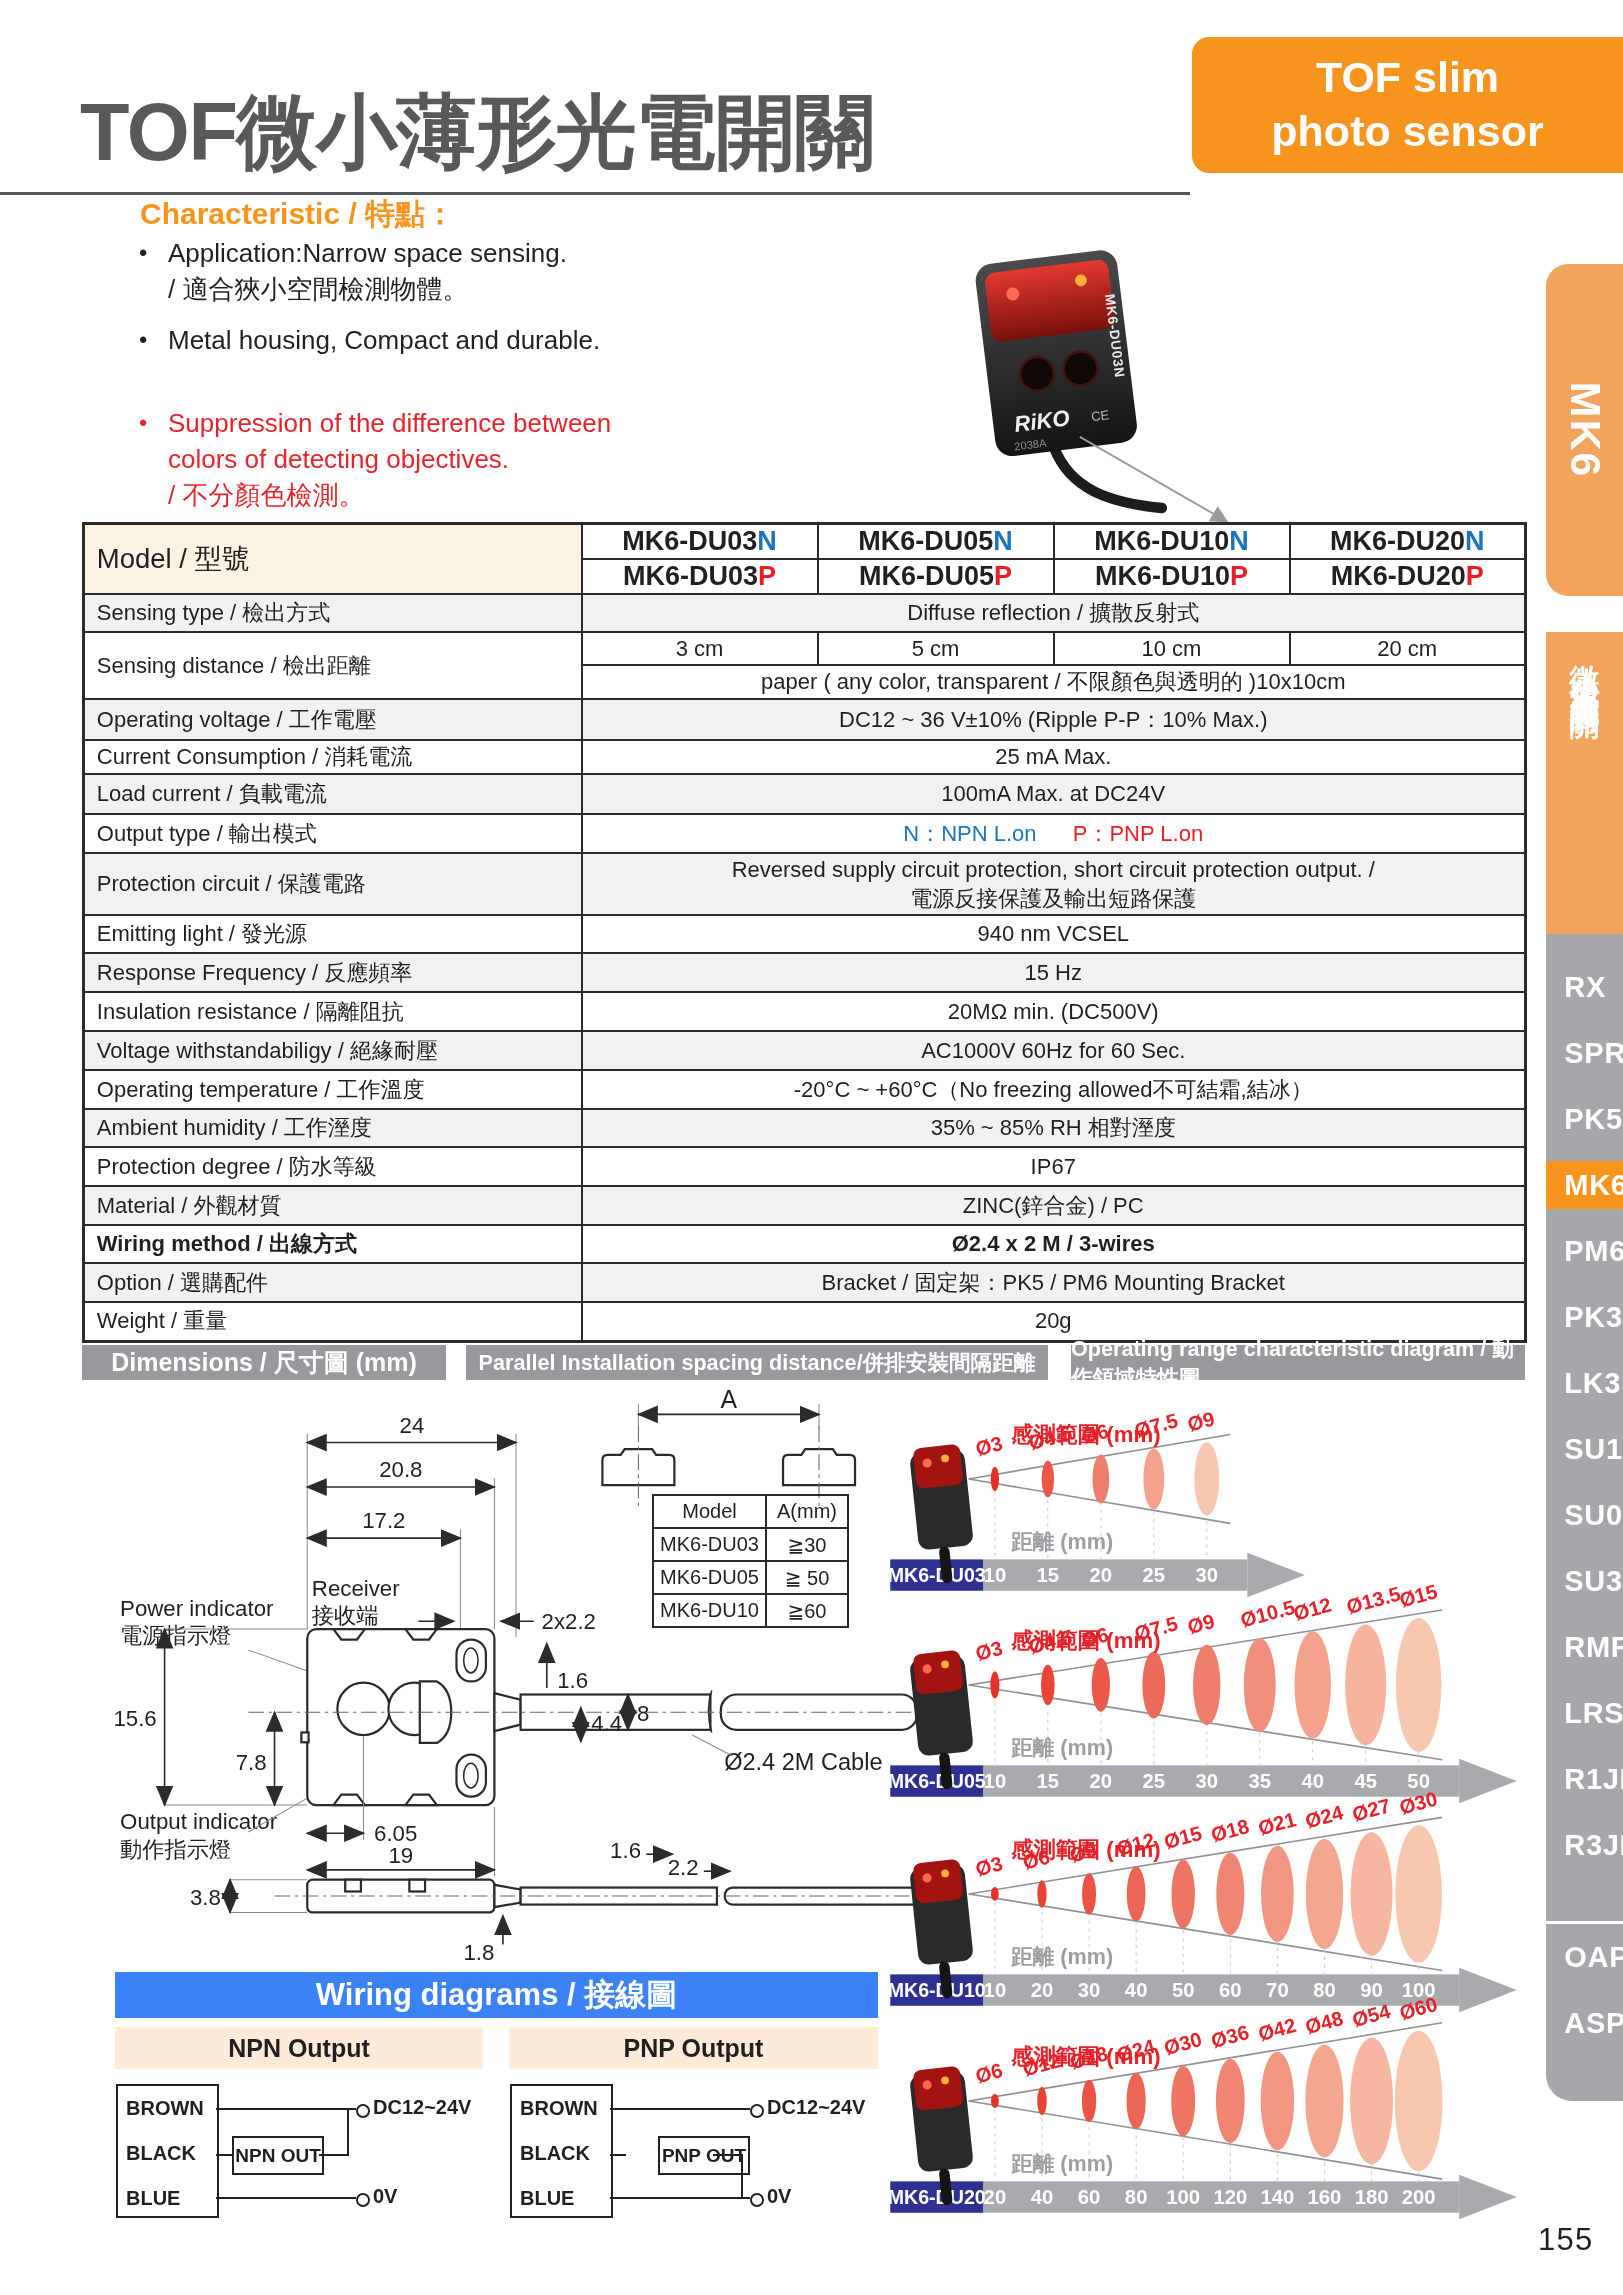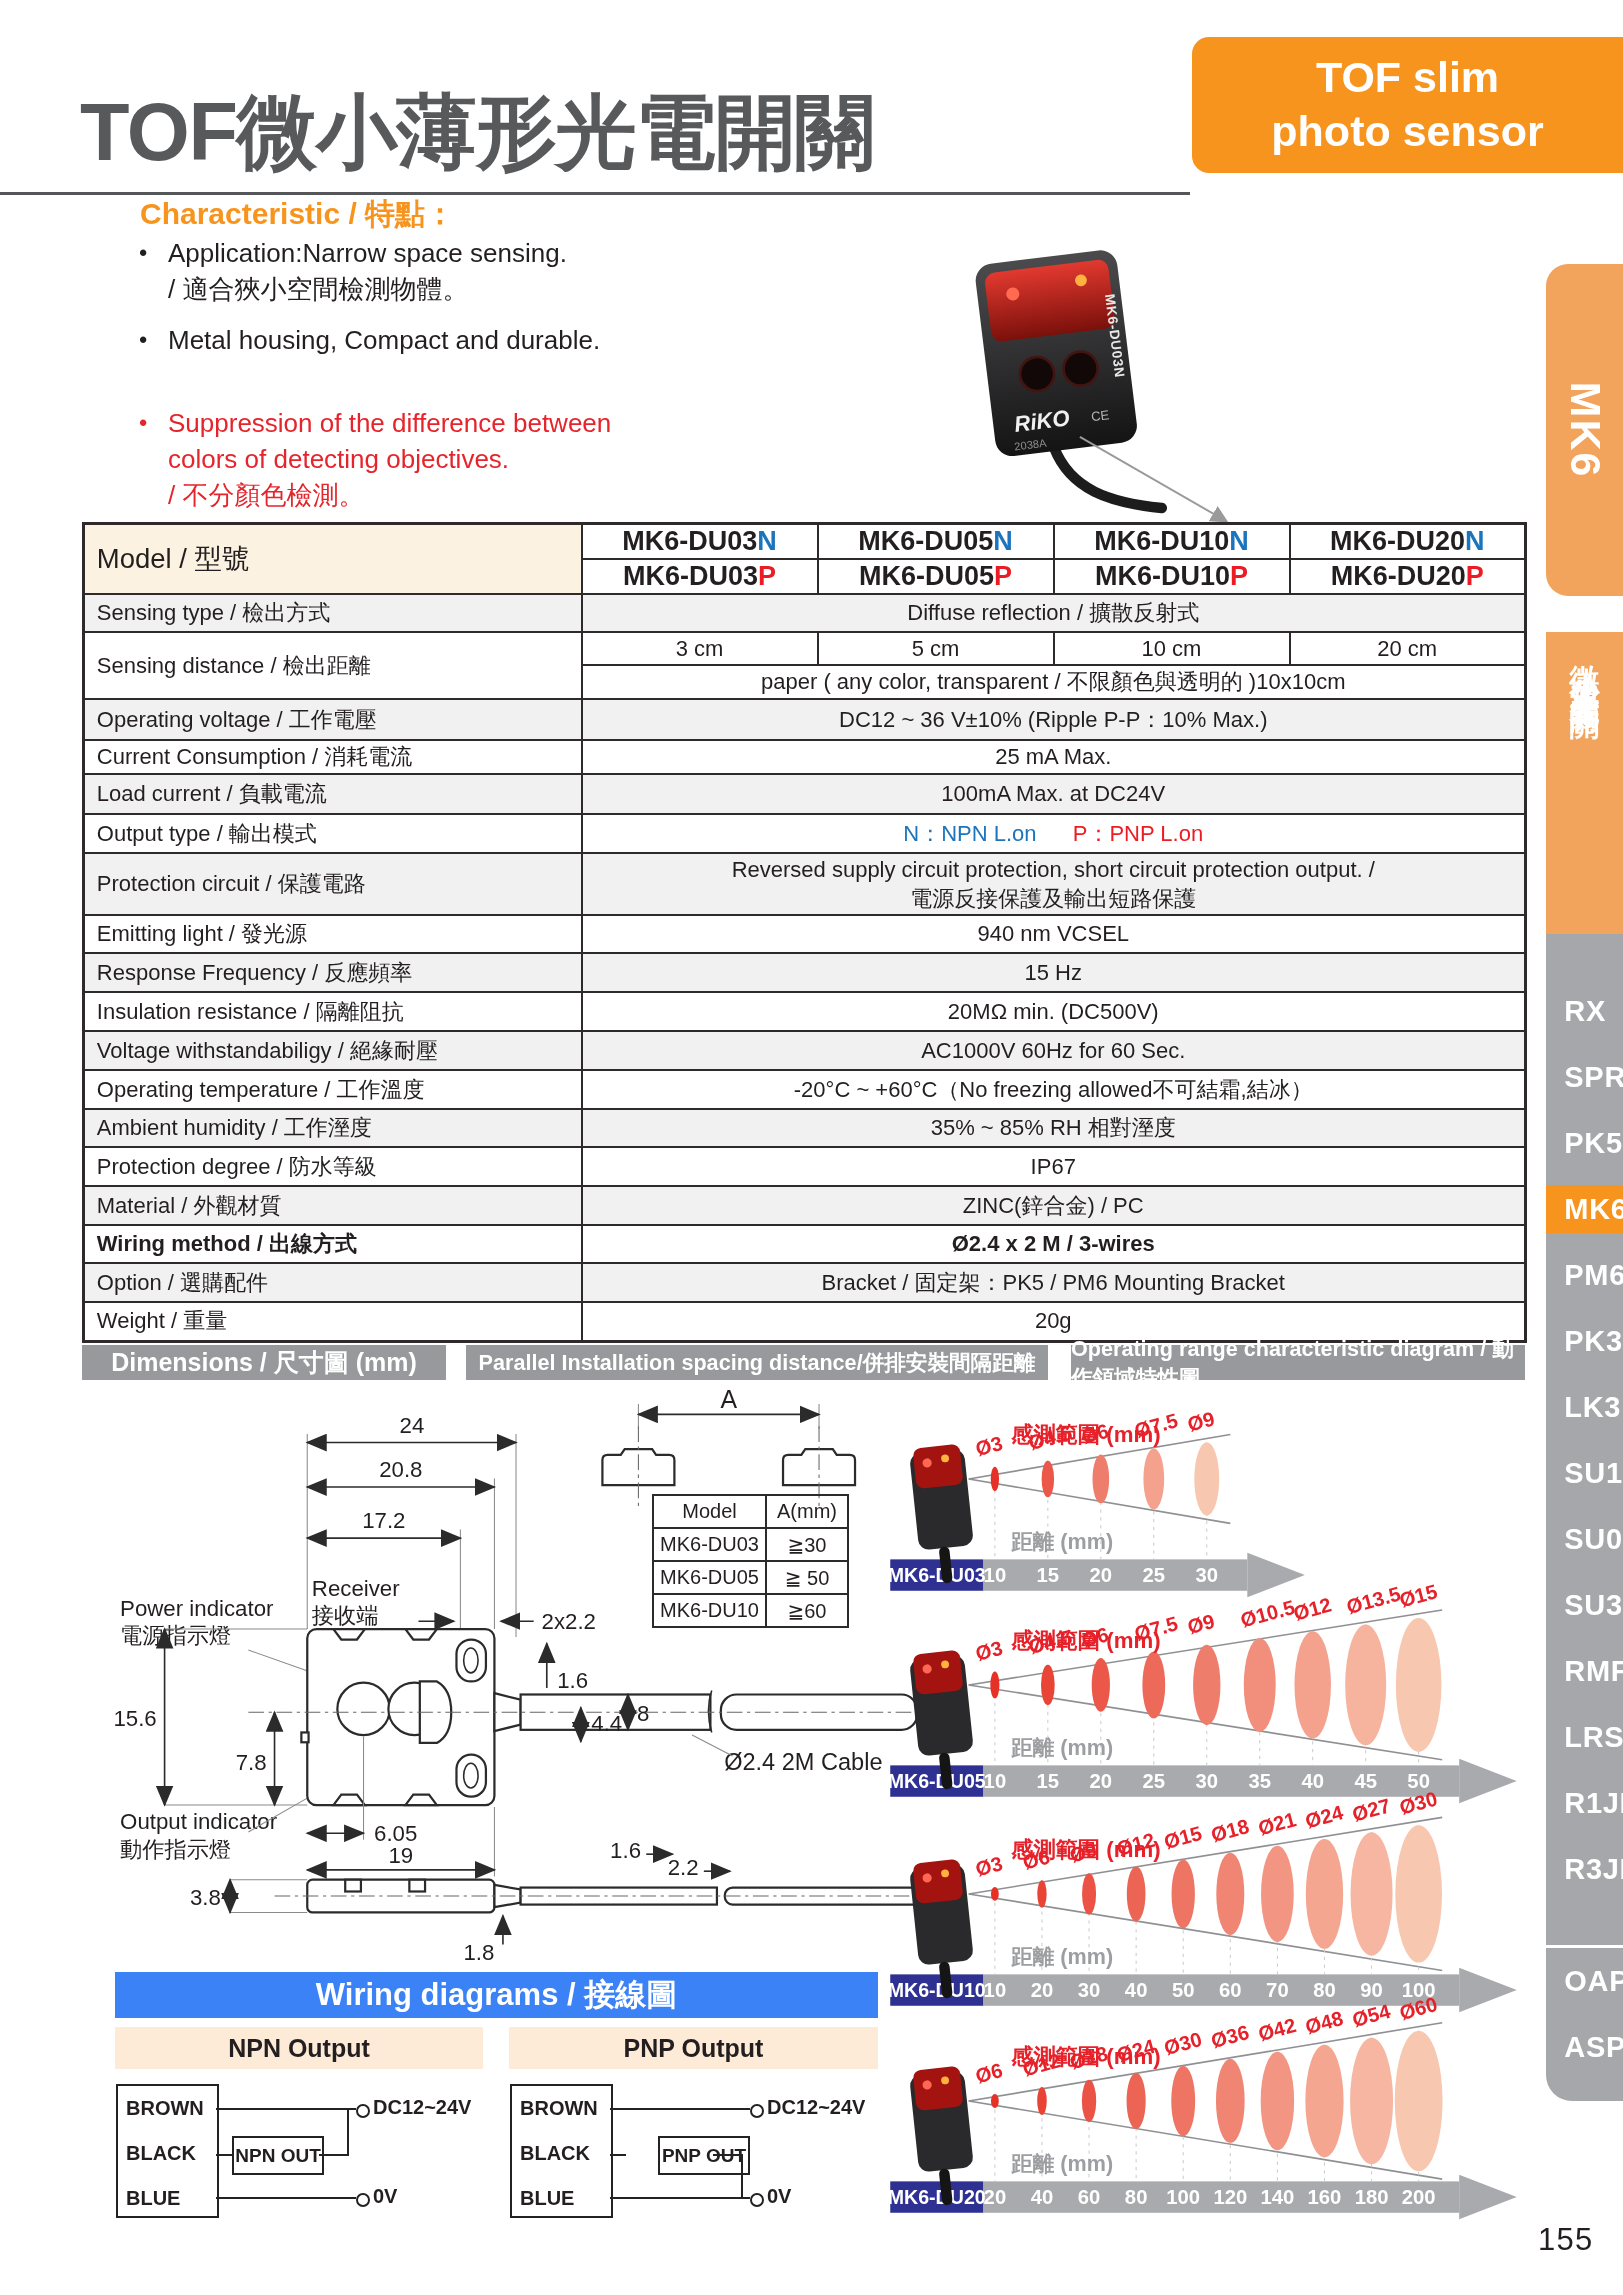--- a/index.html
+++ b/index.html
@@ -24,21 +24,21 @@
   .ph-brand{font:italic bold 34px "Liberation Sans",sans-serif;fill:#f0f0f0;}
   .ph-ce{font:20px "Liberation Sans",sans-serif;fill:#b5b5b5;}
   .ph-model{font:bold 21px "Liberation Sans",sans-serif;fill:#e8e8e8;letter-spacing:1px;}
   .ph-code{font:17px "Liberation Sans",sans-serif;fill:#8d8d8d;}
 
   
   .side-tab{position:absolute;left:1546px;top:264px;width:77px;height:332px;background:#F2A35C;border-radius:22px 0 0 22px;}
   .side-tab .rot{position:absolute;left:50%;top:50%;transform:translate(-50%,-50%) rotate(90deg);font-size:43px;font-weight:bold;color:#fff;letter-spacing:2px;}
   .side-zh{position:absolute;left:1546px;top:632px;width:77px;height:302px;background:#F2A35C;display:flex;justify-content:center;}
   .side-zh .v{writing-mode:vertical-rl;text-orientation:upright;font-size:30px;font-weight:bold;color:#fff;line-height:1;letter-spacing:6.5px;padding-top:9.2px;}
-  .side-items{position:absolute;left:1546px;top:934px;width:77px;height:1167px;background:#A5A7AA;border-radius:0 0 0 26px;padding-top:44px;box-sizing:border-box;}
+  .side-items{position:absolute;left:1546px;top:934px;width:77px;height:1167px;background:#A5A7AA;border-radius:0 0 0 26px;padding-top:20px;box-sizing:border-box;}
   .side-item{height:66px;display:flex;align-items:center;padding-left:18.3px;color:#fff;font-weight:bold;font-size:29px;letter-spacing:0.7px;}
   .side-item.active{background:linear-gradient(180deg,rgba(0,0,0,0) 0 14%,#F7941E 14% 86%,rgba(0,0,0,0) 86% 100%);}
   .side-item.divided{margin-top:43px;border-top:3.3px solid #fff;}
 
   
   .spec{position:absolute;left:82px;top:522px;width:1443px;border-collapse:collapse;table-layout:fixed;}
   .spec td{border:2px solid #2E2A2B;font-size:22px;vertical-align:middle;overflow:hidden;}
   .spec{border:3.3px solid #2E2A2B;}
   .spec .lbl{padding-left:11.8px;text-align:left;}
   .spec .val{text-align:center;}

